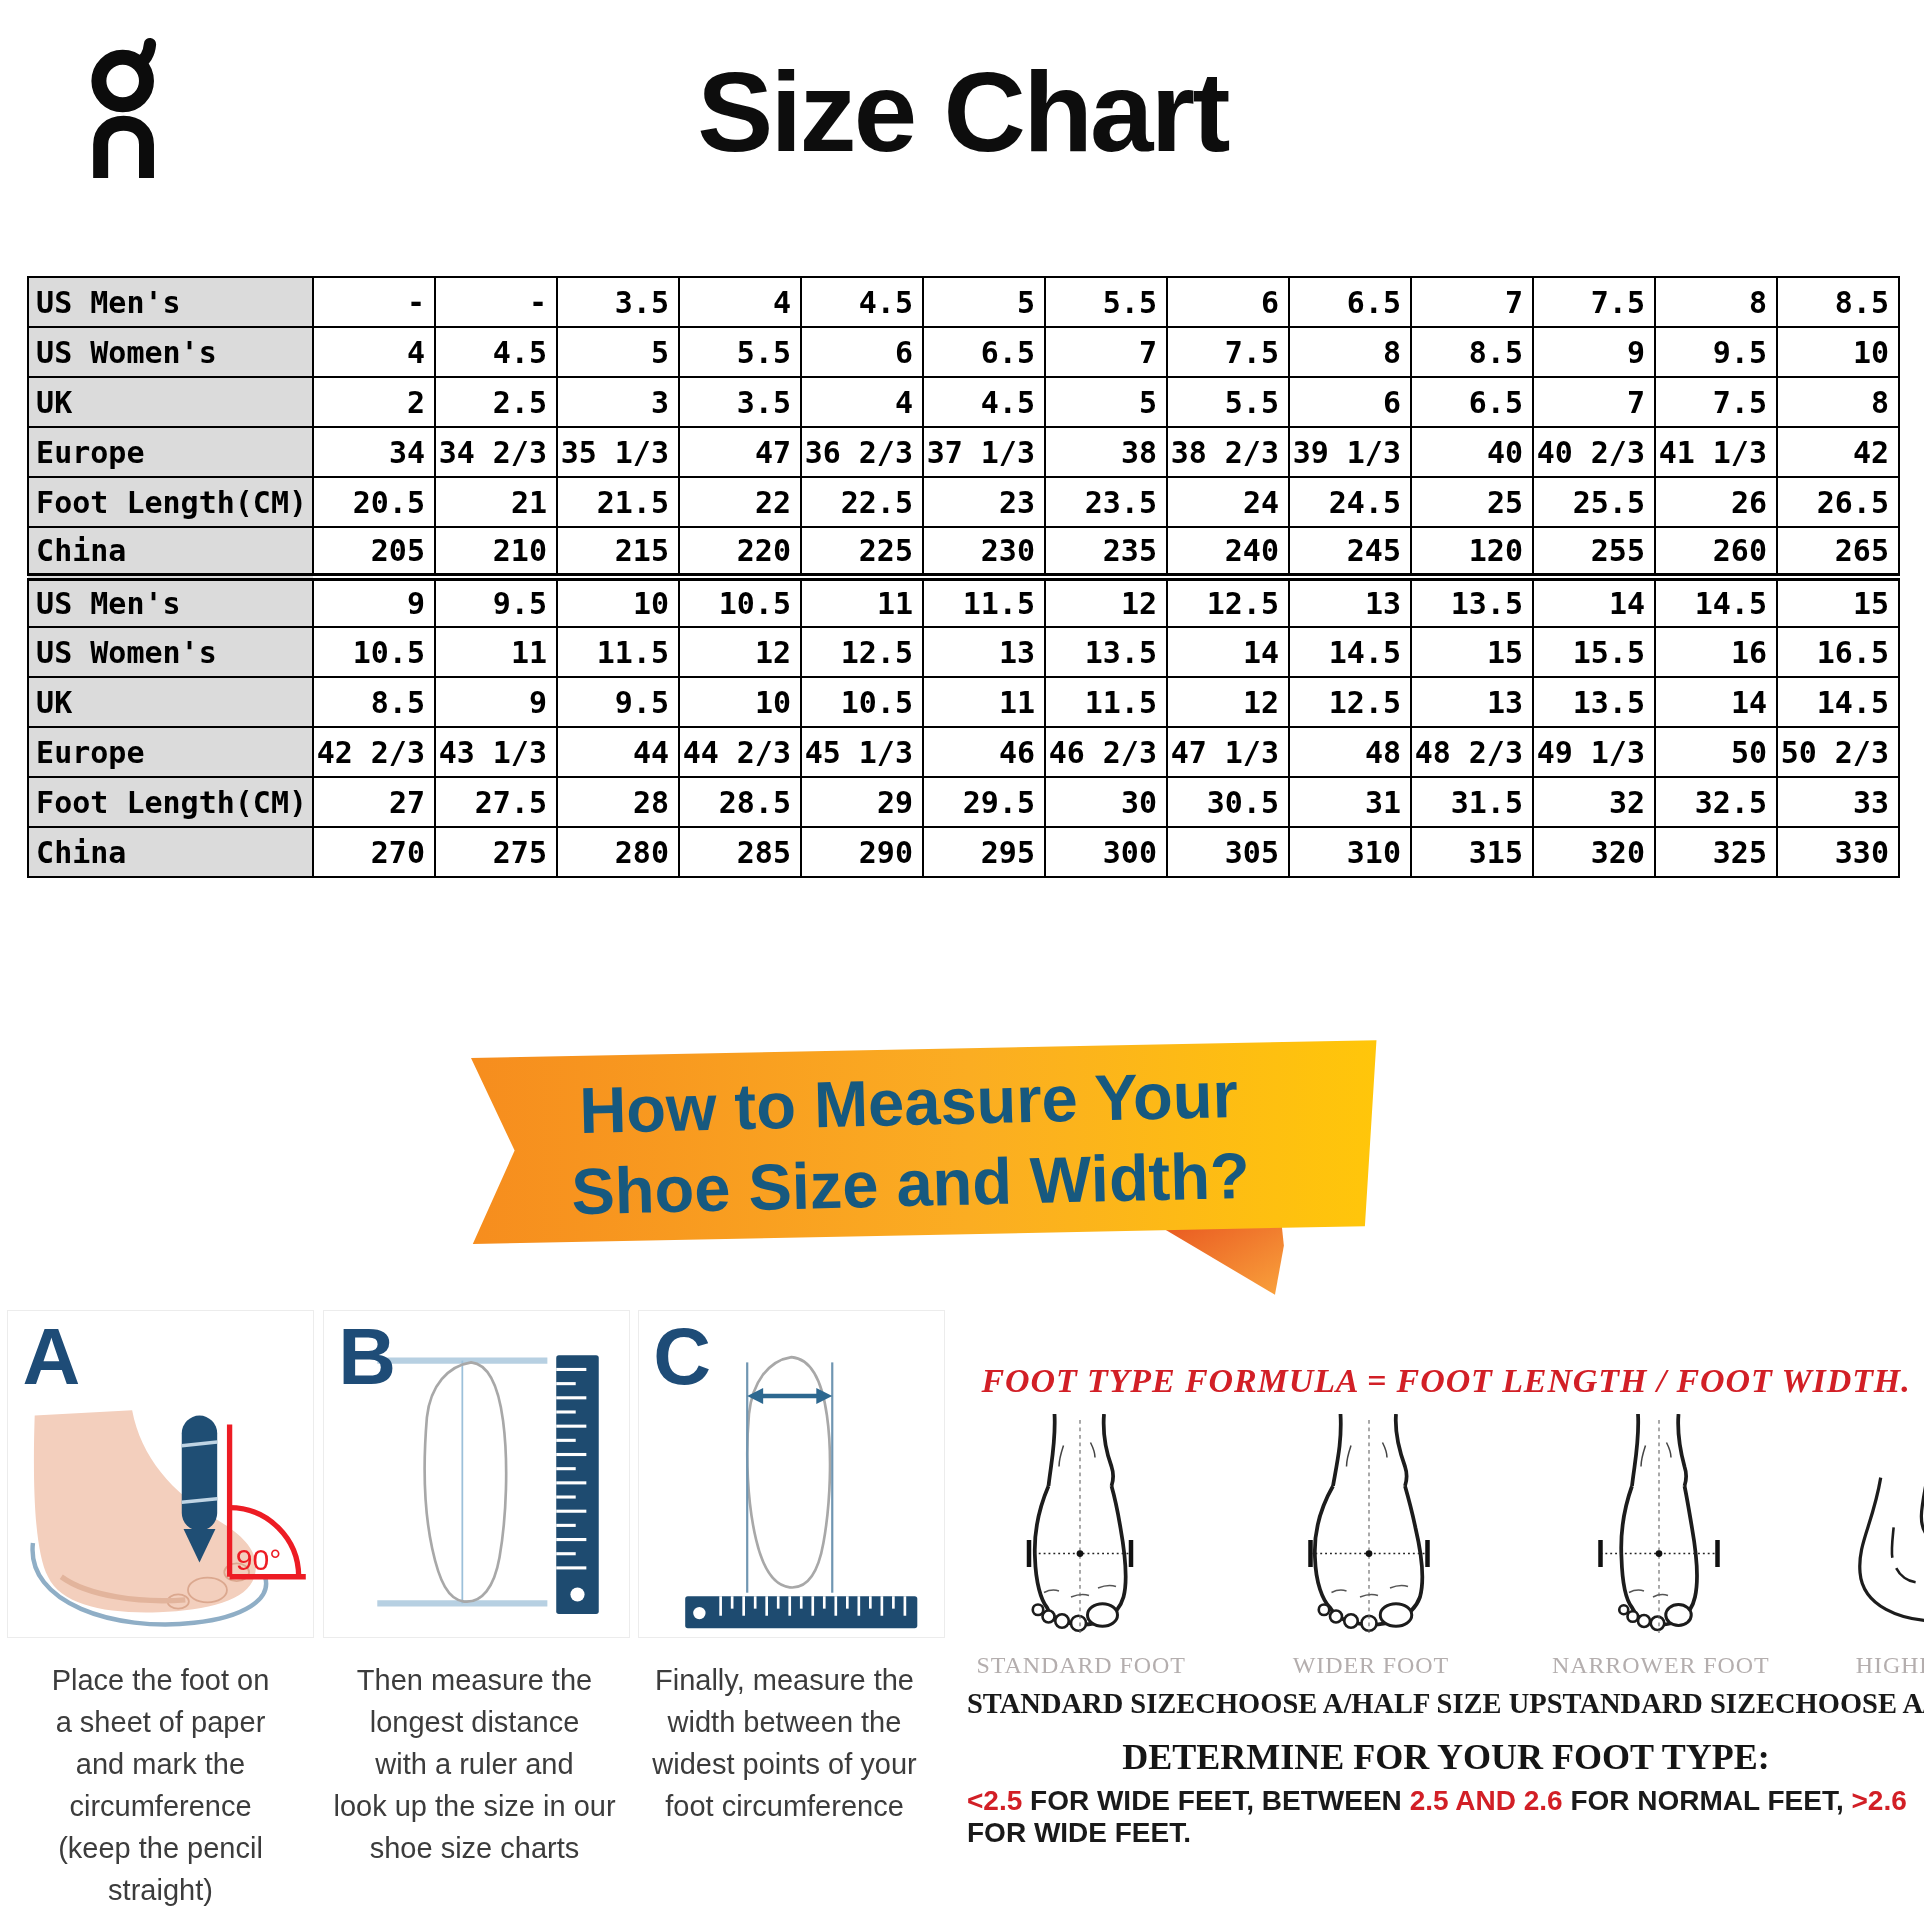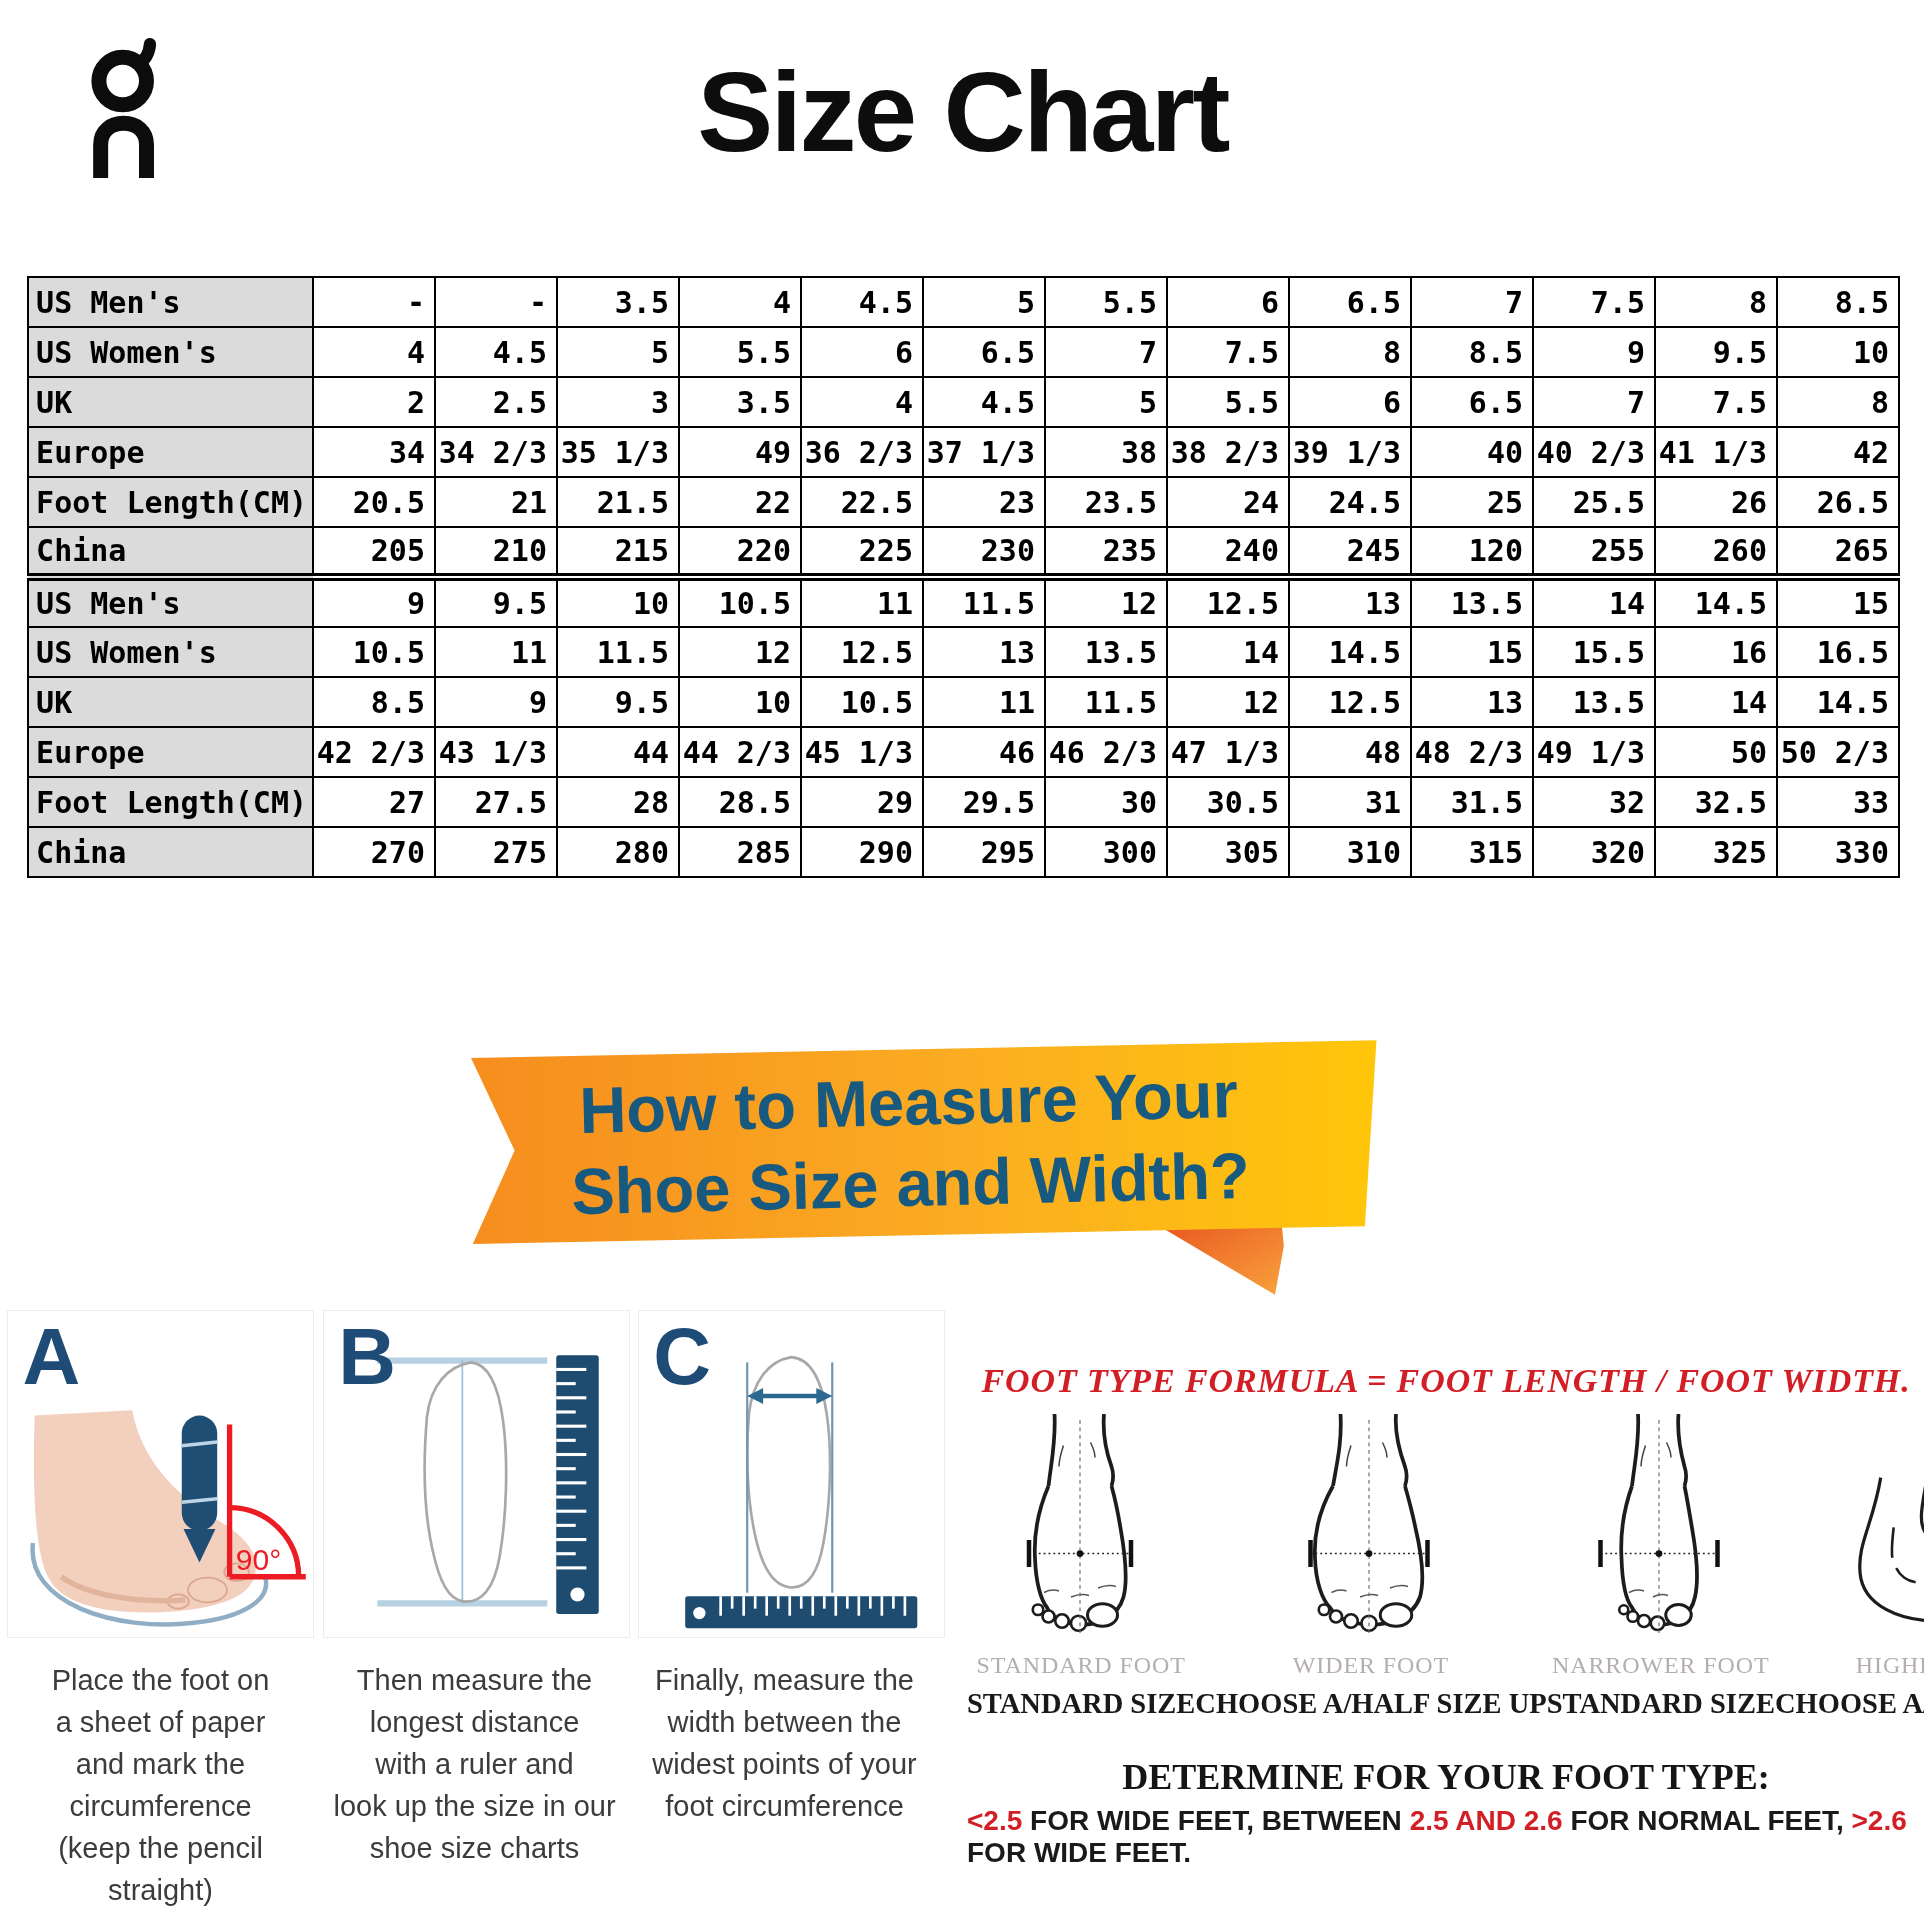--- a/index.html
+++ b/index.html
@@ -39,21 +39,21 @@
   .formula{text-align:center;font-family:"Liberation Serif",serif;font-style:italic;font-weight:700;
            font-size:34px;color:#d21f26;letter-spacing:0.9px;}
   .types-row{display:flex;margin-top:14.3px;align-items:flex-end;}
   .type-fig{flex:1;display:flex;flex-direction:column;align-items:center;}
   .type-fig svg.topview{width:201px;height:225px;}
   .type-fig svg.side{width:239px;height:168px;margin-bottom:5.3px;}
   .type-name{margin-top:12.5px;font-family:"Liberation Serif",serif;font-size:24px;letter-spacing:0.9px;
              color:#b4aeae;white-space:nowrap;}
   .type-advice{margin-top:9px;font-family:"Liberation Serif",serif;font-size:28.5px;font-weight:600;
                color:#191919;white-space:nowrap;}
-  .determine{margin-top:36px;text-align:center;font-family:"Liberation Serif",serif;font-size:36px;
+  .determine{margin-top:16px;text-align:center;font-family:"Liberation Serif",serif;font-size:36px;
              font-weight:600;color:#151515;}
   .rule{margin-top:7.1px;text-align:left;font-family:Liberation Sans, sans-serif;font-size:28px;
         font-weight:700;color:#1a1a1a;}
   .rule .red{color:#d21f26;}
 </style>
 </head>
 <body>
 
 <div class="screen">
 
@@ -128,21 +128,21 @@
           <td>6.5</td>
           <td>7</td>
           <td>7.5</td>
           <td>8</td>
         </tr>
         <tr>
           <th>Europe</th>
           <td>34</td>
           <td>34 2/3</td>
           <td>35 1/3</td>
-          <td>49</td>
+          <td>47</td>
           <td>36 2/3</td>
           <td>37 1/3</td>
           <td>38</td>
           <td>38 2/3</td>
           <td>39 1/3</td>
           <td>40</td>
           <td>40 2/3</td>
           <td>41 1/3</td>
           <td>42</td>
         </tr>

